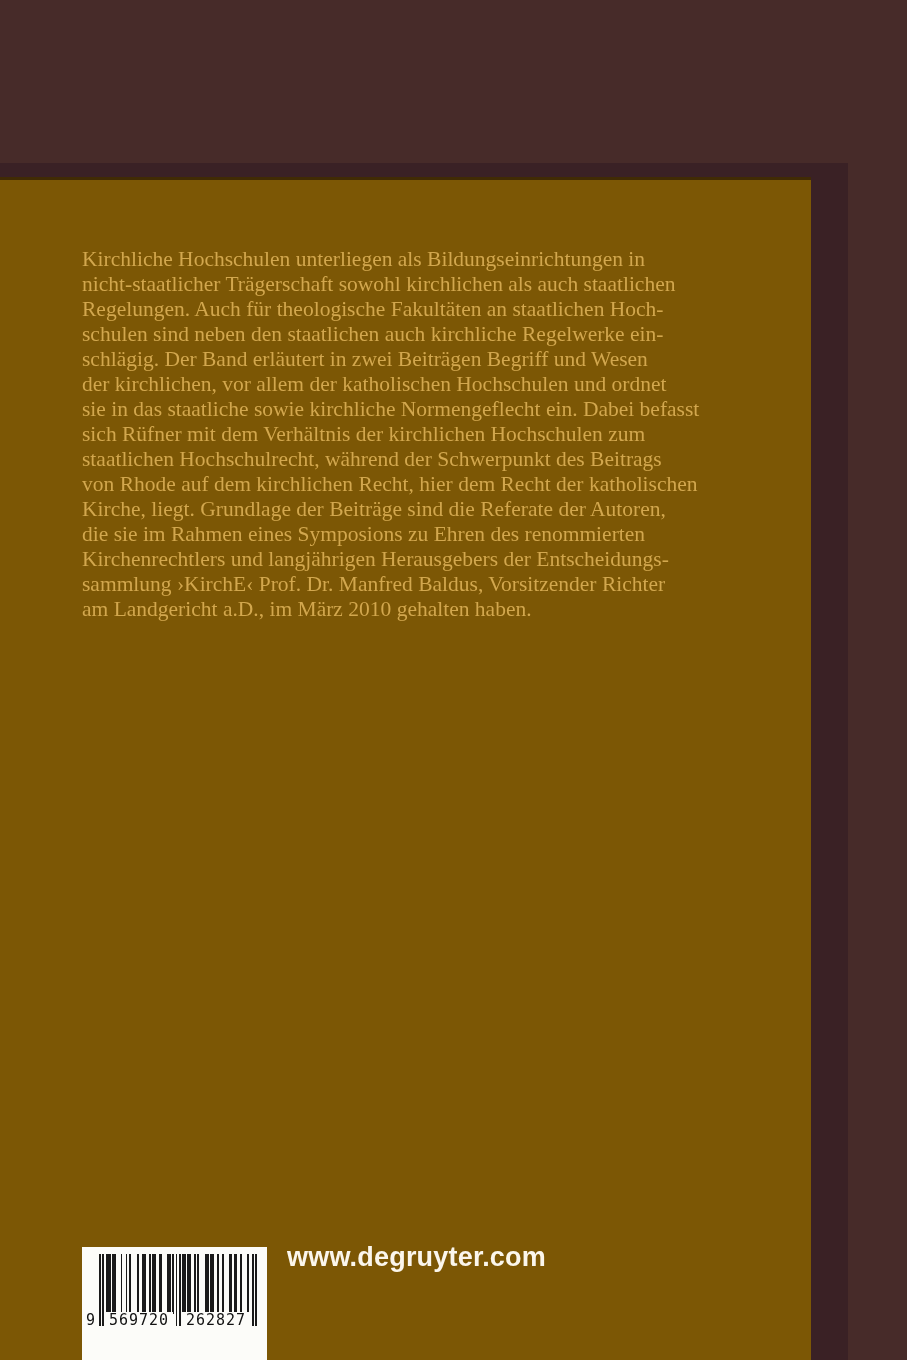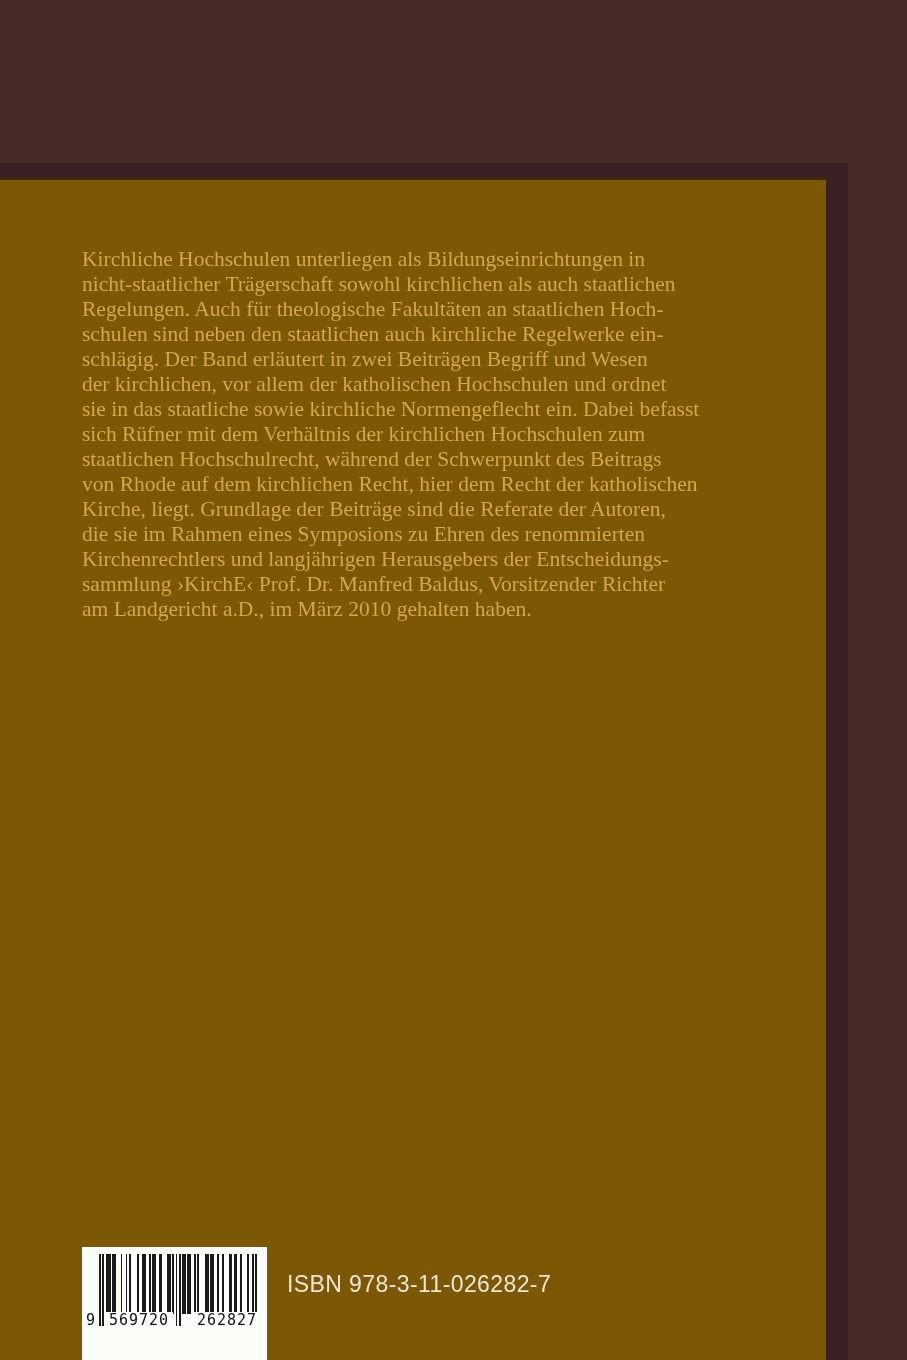--- a/index.html
+++ b/index.html
@@ -21,21 +21,20 @@
     height: 1197px;
     background: var(--shadow, #3a2125);
   }
   .book-cover {
     position: absolute;
     left: 0;
     top: 177px;
     width: 811px;
     height: 1183px;
     background: var(--cover-bg, #7c5705);
-    padding-left: 15px;
   }
   .cover-top-edge {
     position: absolute;
     top: 0; left: 0; right: 0;
     height: 3px;
     background: rgba(26, 13, 3, 0.6);
   }
   .blurb {
     position: absolute;
     left: 82px;
@@ -72,21 +71,21 @@
     font-family: "DejaVu Sans Mono", "Liberation Mono", monospace;
     font-size: 15px;
     line-height: 16px;
     color: #121212;
     background: var(--barcode-bg, #fcfcf9);
     text-align: center;
     letter-spacing: 1px;
   }
   .digit-left  { left: -14px; width: 12px; background: transparent !important; }
   .digit-g1    { left: 6px;  width: 68px; }
-  .digit-g2    { left: 94px; width: 68px; }
+  .digit-g2    { left: 83px; width: 68px; }
   .website {
     position: absolute;
     left: 287px;
     top: 1065px;
     font-size: 27px;
     line-height: 30px;
     font-weight: 700;
     letter-spacing: 0.2px;
     color: var(--website-text, #fbf6ec);
   }
@@ -173,17 +172,17 @@
             <rect x="148.02" y="0" width="1.71" height="60"></rect>
             <rect x="153.01" y="0" width="1.71" height="72"></rect>
             <rect x="156.34" y="0" width="1.71" height="72"></rect>
           </svg>
         <span class="digit digit-left">9</span>
         <span class="digit digit-g1">569720</span>
         <span class="digit digit-g2">262827</span>
       </div>
     </div>
 
+    <div class="website">www.degruyter.com</div>
 
-    <div class="isbn">ISBN 978-3-11-026282-7</div>
   </div>
 
 </div>
 
 </body></html>

